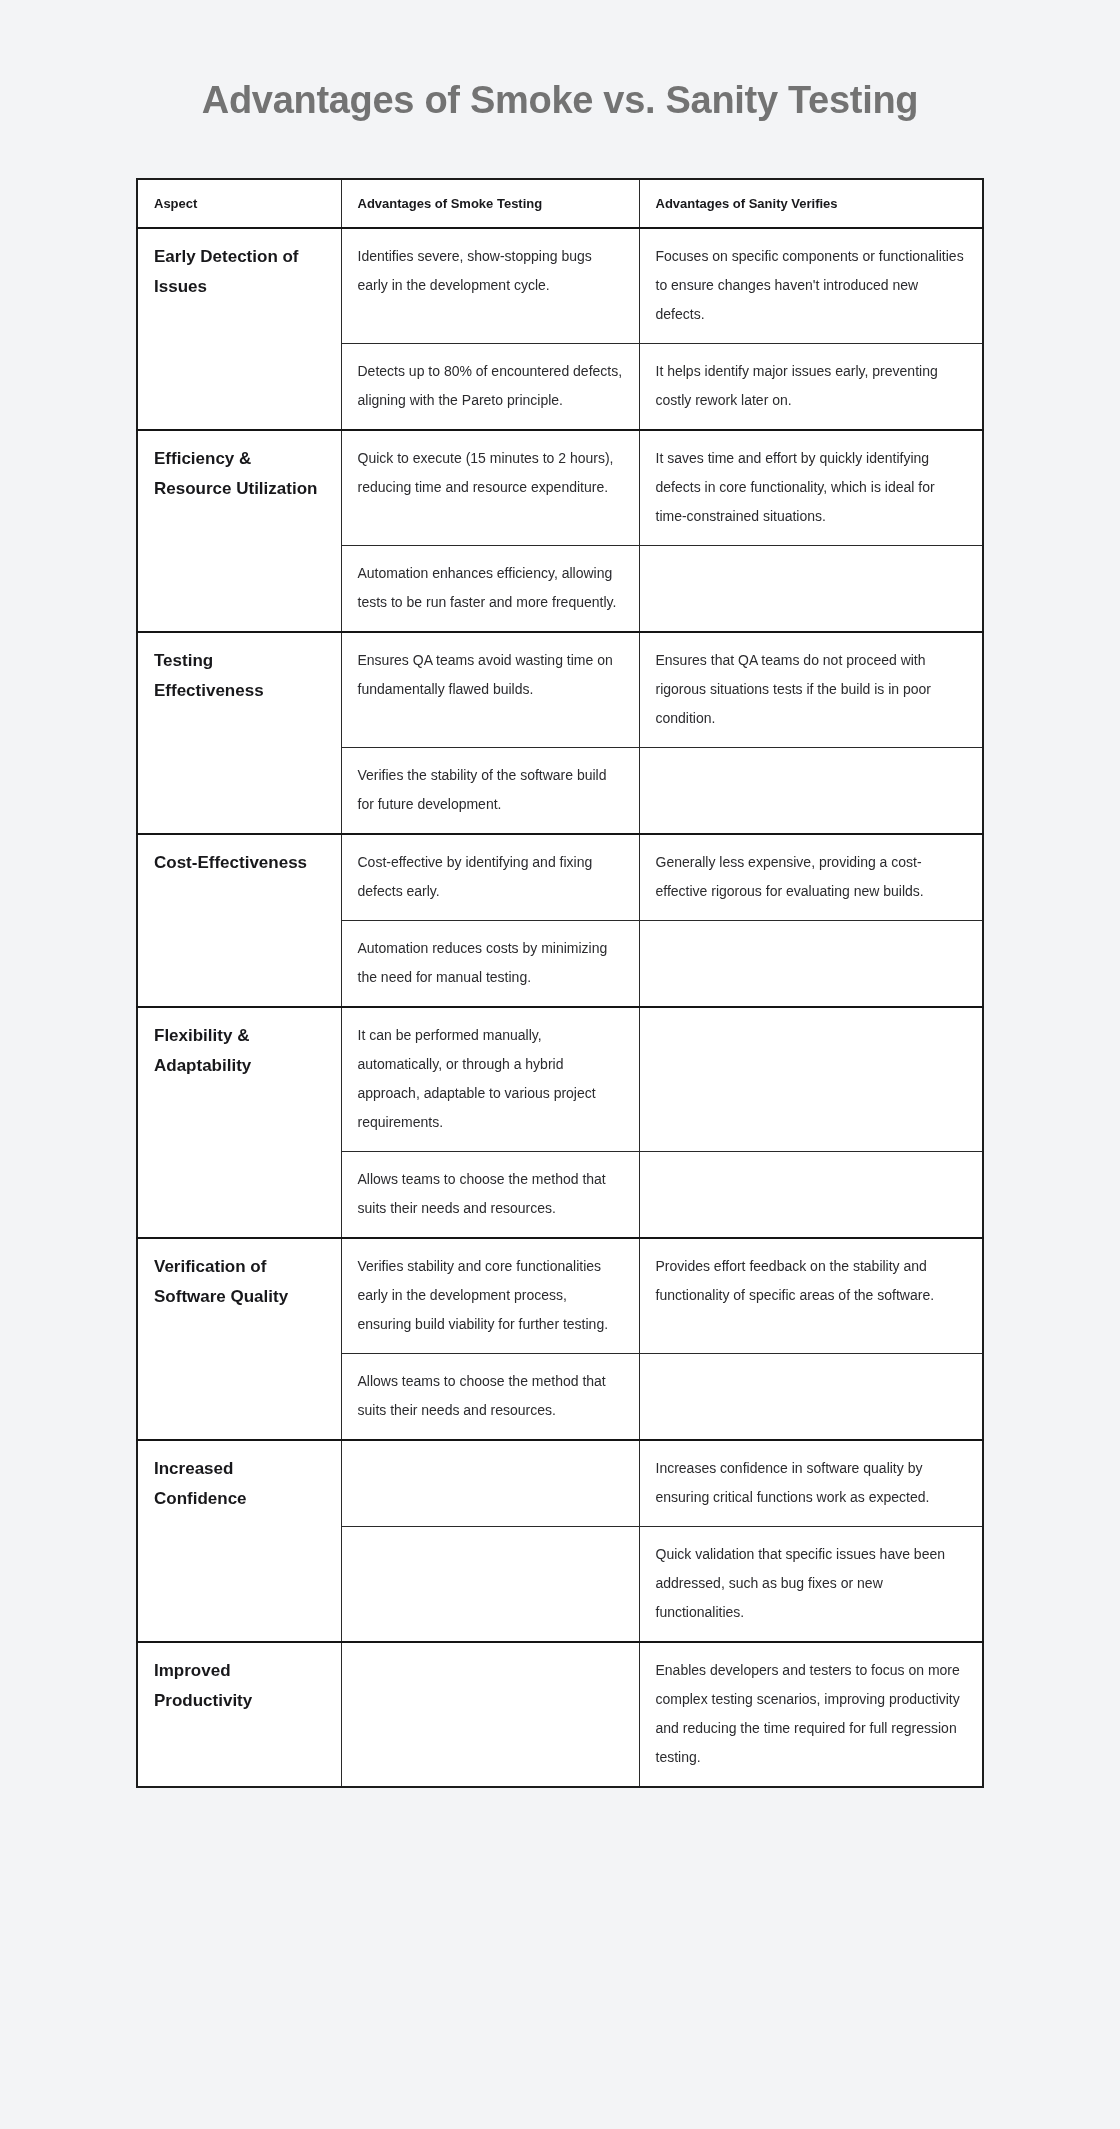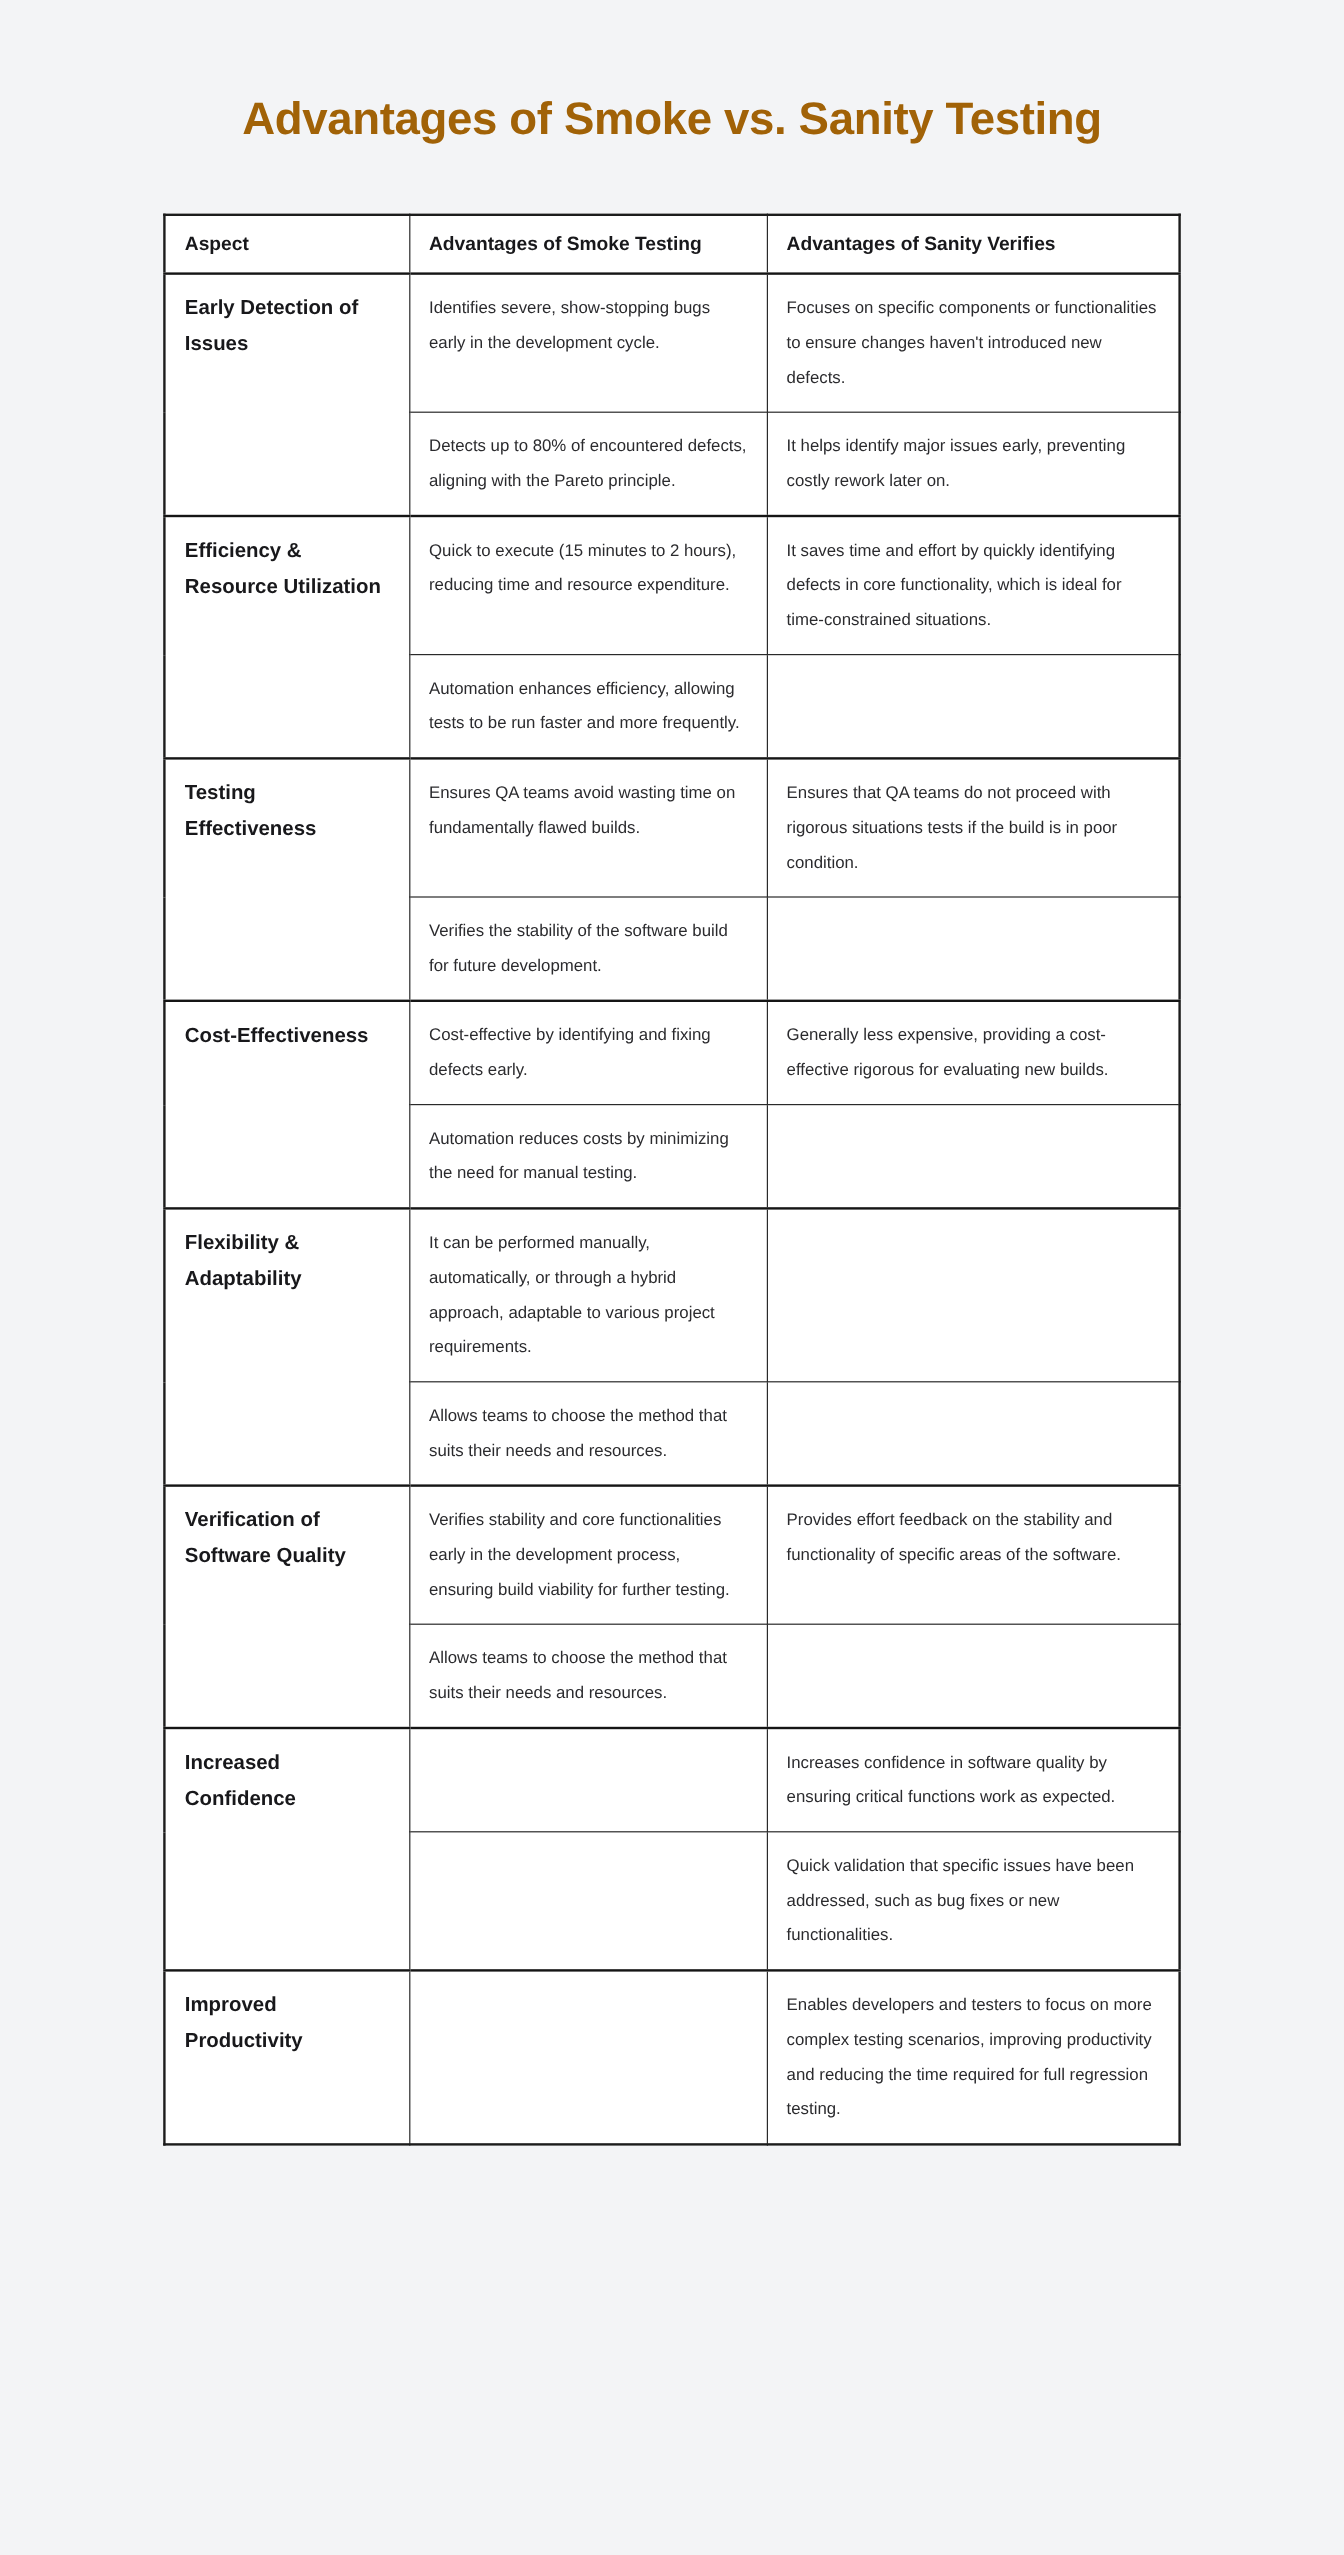--- a/index.html
+++ b/index.html
@@ -13,42 +13,42 @@
     font-family: "Liberation Sans", sans-serif;
     overflow: hidden;
   }
   .page-title {
     margin: 0;
     padding-top: 76px;
     font-size: 38px;
     line-height: 48px;
     font-weight: 700;
     text-align: center;
-    color: #a16207;
+    color: #737373;
     letter-spacing: -0.3px;
   }
   table.comparison {
     margin: 54px auto 0 auto;
     width: 846px;
     table-layout: fixed;
     border-collapse: collapse;
     background: #ffffff;
     border: 2px solid #1c1c1c;
   }
   col.c-aspect { width: 204px; }
   col.c-smoke  { width: 298px; }
   col.c-sanity { width: 344px; }
   th, td {
     border: 1.4px solid #2a2a2a;
     vertical-align: top;
     text-align: left;
     background: #ffffff;
   }
   th {
-    font-size: 16px;
+    font-size: 13px;
     line-height: 25px;
     font-weight: 700;
     color: #18181b;
     padding: 11px 16px;
   }
   td {
     font-size: 14px;
     line-height: 29px;
     color: #2b2b2e;
     padding: 13px 16px 14px 16px;

